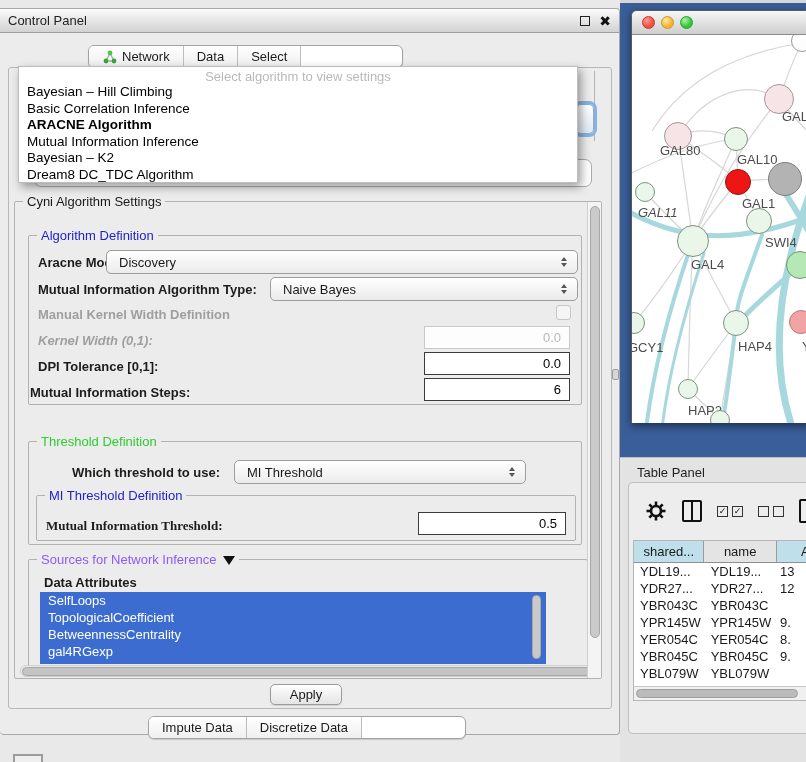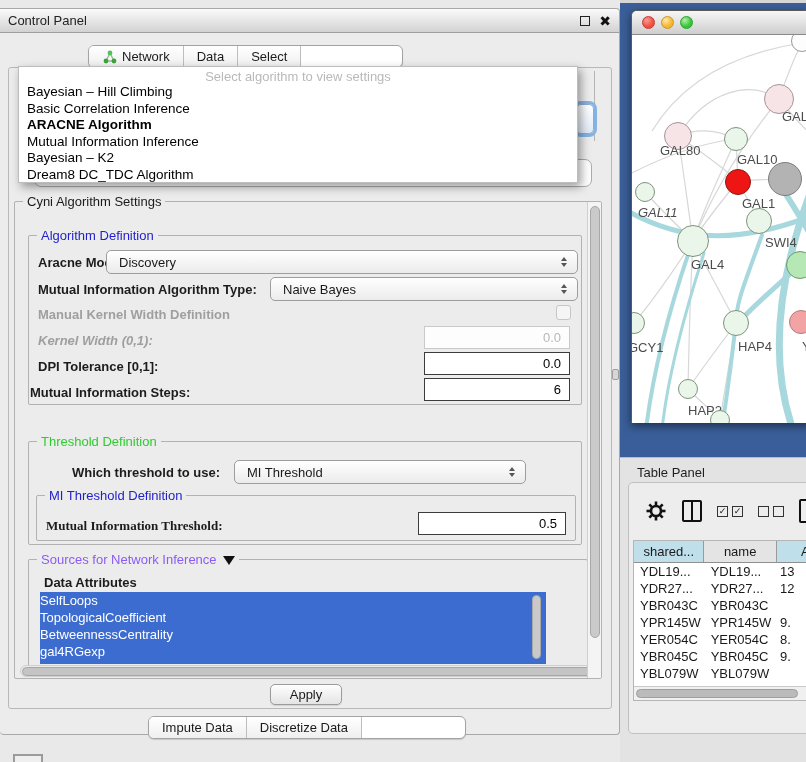--- a/index.html
+++ b/index.html
@@ -86,21 +86,21 @@
     padding:0 8px; line-height:21px; }
   .tfield-active { border:1px solid #3c3c3c; color:#000; }
   .tfield-dim { border:1px solid #c9c9c9; color:#b8b8b8; background:#fdfdfd; }
   .chk-dim { position:absolute; width:15px; height:15px; border:1px solid #c6c6c6; border-radius:3px; background:#f5f5f5; }
   .tri-right { display:inline-block; width:0; height:0; border-top:6px solid transparent; border-bottom:6px solid transparent;
     border-left:9px solid #111; margin-left:8px; vertical-align:-1px; }
   .tri-down { display:inline-block; width:0; height:0; border-left:6px solid transparent; border-right:6px solid transparent;
     border-top:9px solid #111; margin-left:6px; vertical-align:-1px; }
 
   .listbox { position:absolute; left:40px; top:583px; width:506px; height:72px; background:var(--selection_blue); overflow:hidden; }
-  .src-item { color:#fff; font-size:13px; line-height:17px; padding-left:0; white-space:nowrap; }
+  .src-item { color:#fff; font-size:13px; line-height:17px; padding-left:8px; white-space:nowrap; }
   .list-vscroll { position:absolute; left:532px; top:586px; width:9px; height:64px; background:#c9c9c9;
     border:1px solid #a8a8a8; border-radius:5px; }
 
   .hscroll { position:absolute; left:20px; top:656px; width:578px; height:12px; background:#ebebeb;
     border:1px solid #d0d0d0; border-radius:6px; }
   .hscroll .thumb { position:absolute; left:1px; top:0.5px; width:572px; height:9px; background:#c4c4c4;
     border:1px solid #a6a6a6; border-radius:5px; }
   .vscroll { position:absolute; left:587px; top:193px; width:14px; height:476px; background:#f4f4f4; border-left:1px solid #cfcfcf; }
   .vscroll .thumb { position:absolute; left:2px; top:4px; width:10px; height:432px; background:#cacaca;
     border:1px solid #a8a8a8; border-radius:5px; }

